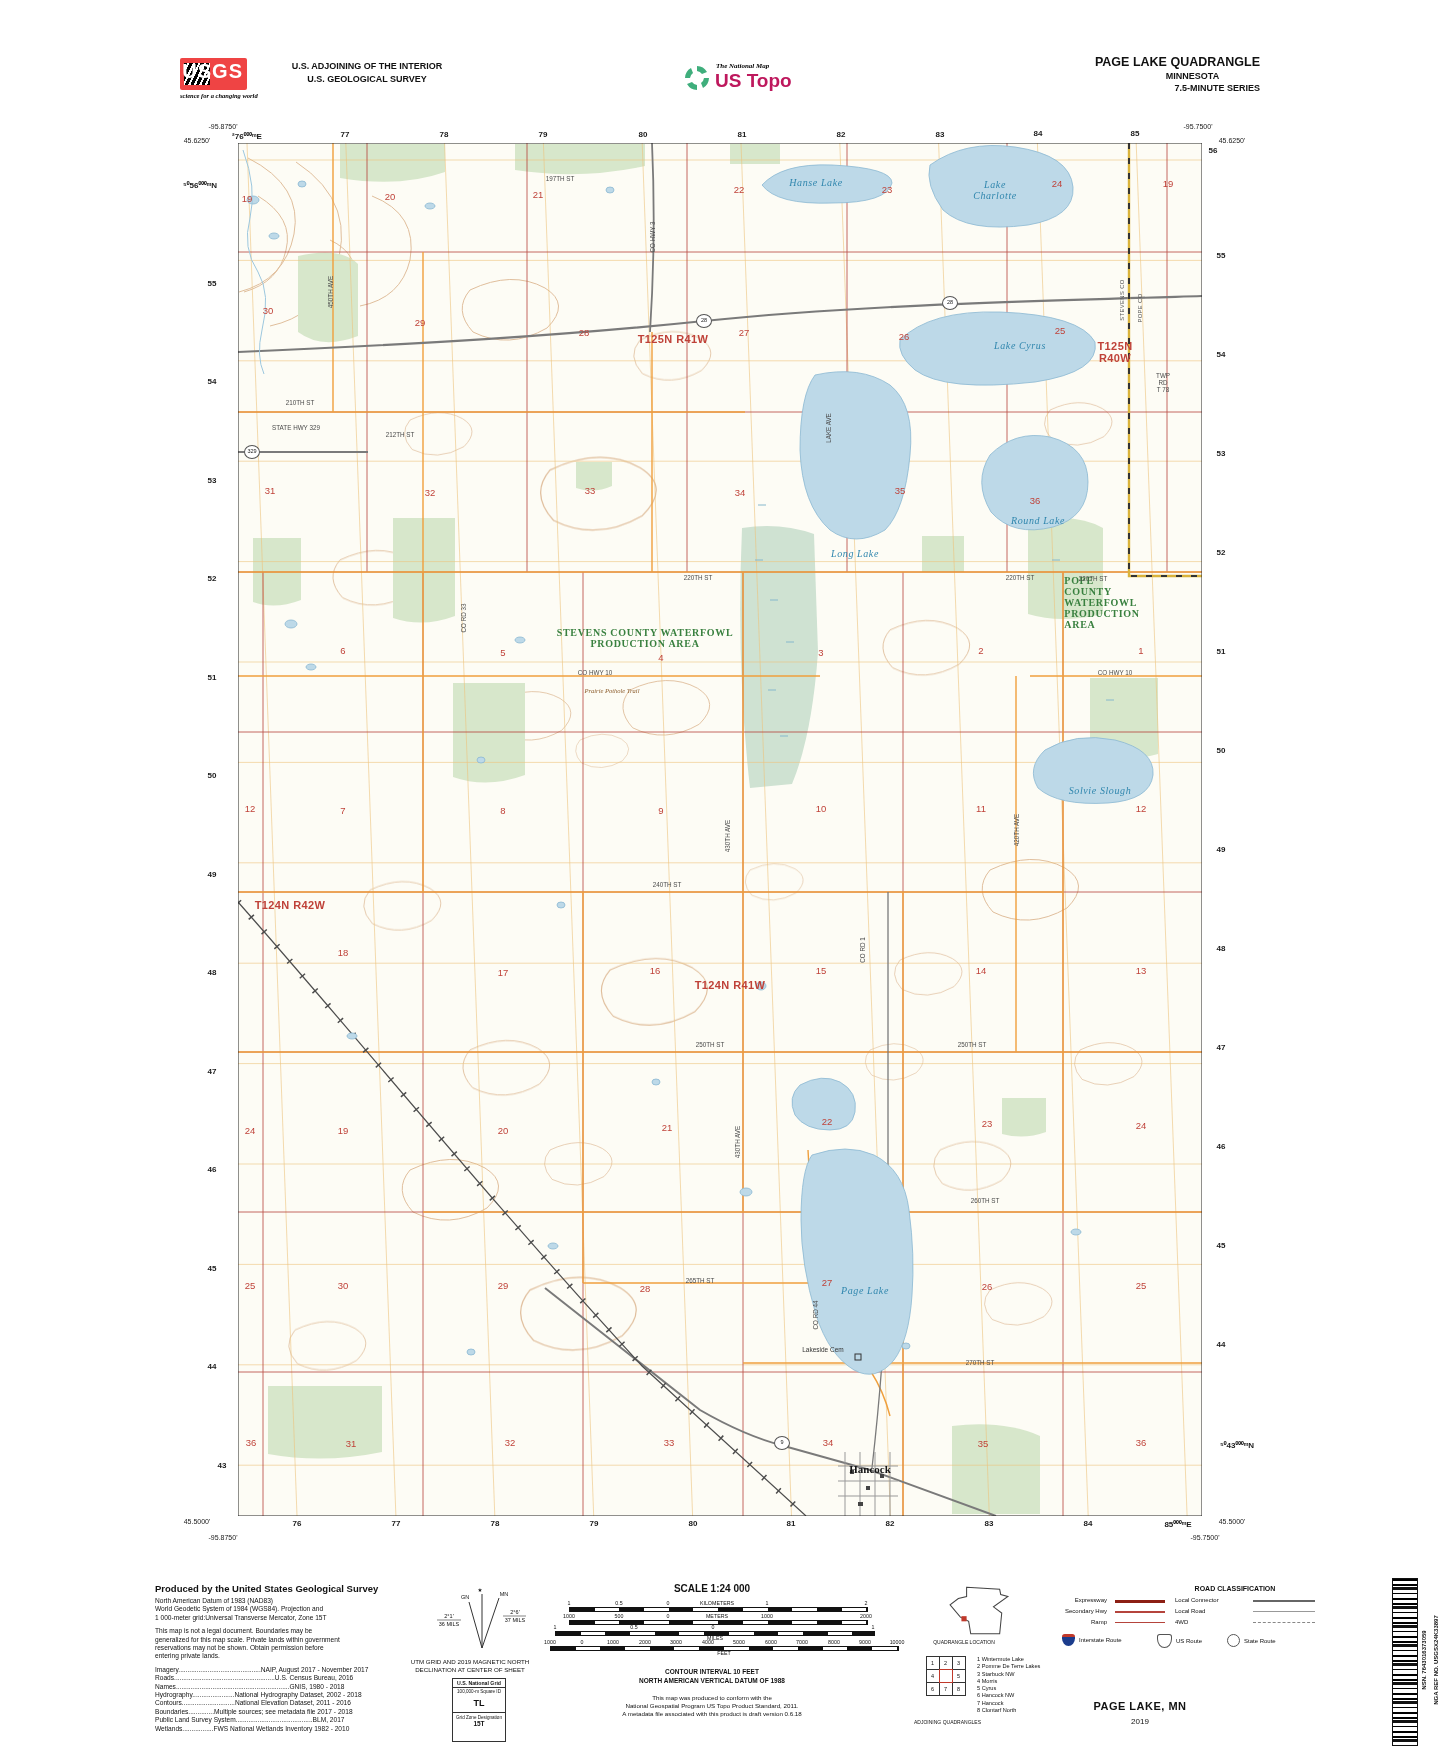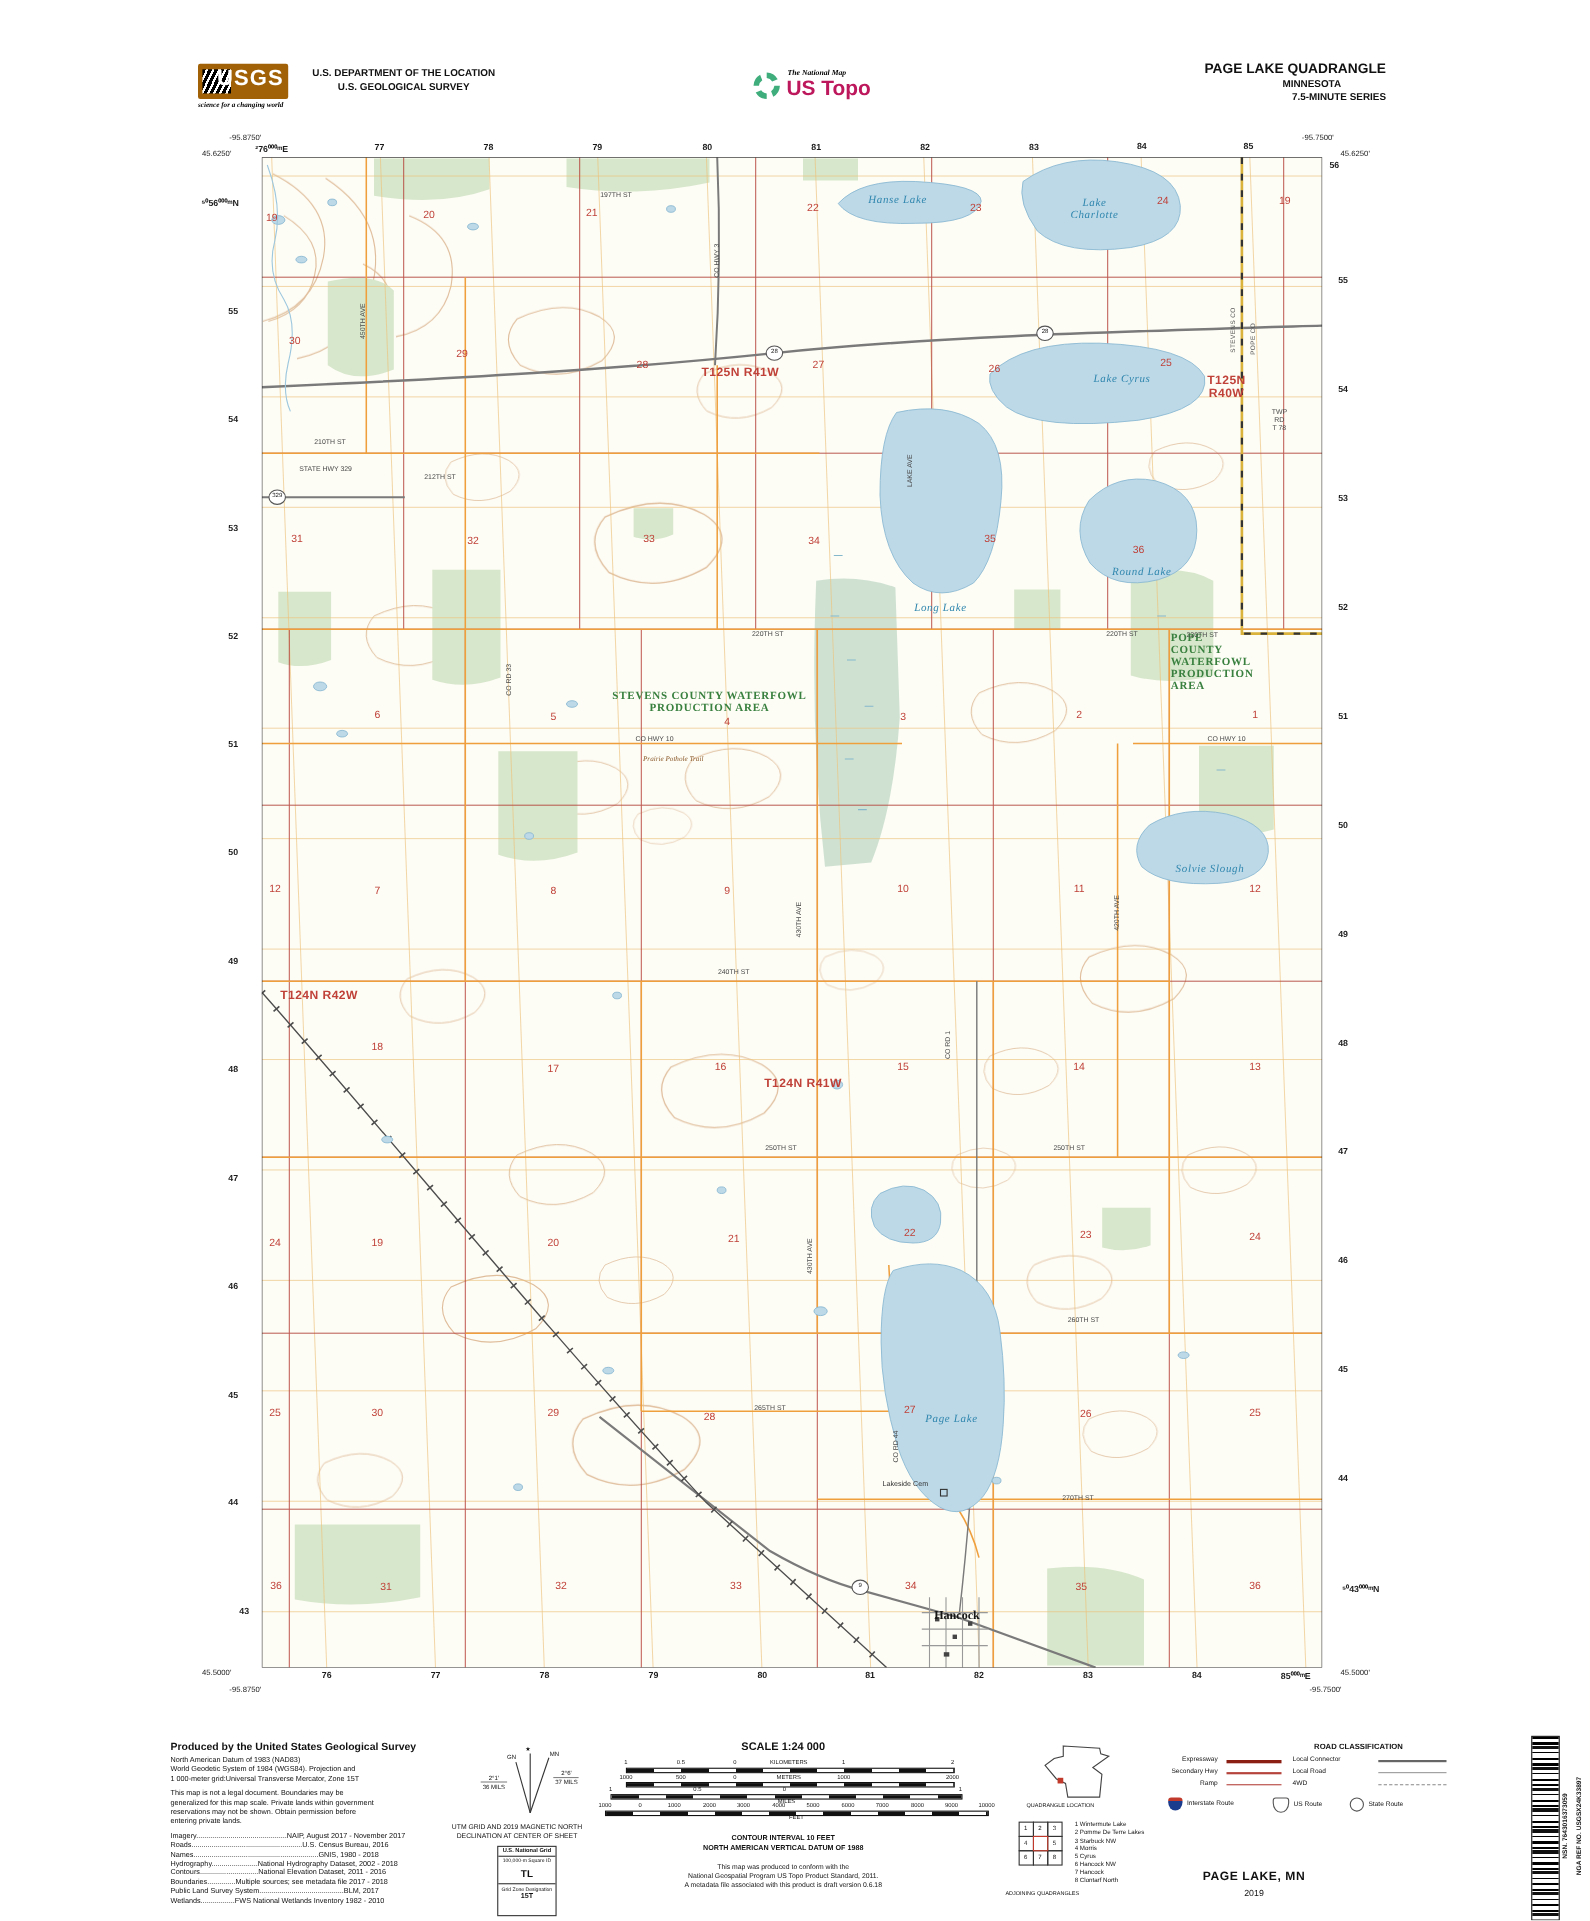--- a/index.html
+++ b/index.html
@@ -1,20 +1,20 @@
 <!DOCTYPE html>
 <html><head>
 <meta charset="utf-8">
 <title>Page Lake Quadrangle US Topo</title>
 <style>
   html,body{margin:0;padding:0;background:#fff}
   .sheet{position:relative;width:1445px;height:1746px;background:#fff;overflow:hidden;
          font-family:"Liberation Sans",sans-serif;color:#111}
   
-  .usgs-box{position:absolute;left:180px;top:58px;width:82px;height:32px;background:#a16207;border-radius:2px}
+  .usgs-box{position:absolute;left:180px;top:58px;width:67px;height:32px;background:#ef4444;border-radius:2px}
   .usgs-box .waves{position:absolute;left:4px;top:5px;width:26px;height:22px;
      background:repeating-linear-gradient(115deg,#000 0 3px,#fff 3px 5px)}
   .usgs-box .usgs-word{position:absolute;right:4px;top:2px;font:700 20px "Liberation Sans",sans-serif;color:#fff;letter-spacing:1px}
   .usgs-tagline{position:absolute;left:180px;top:92px;width:120px;font:italic 700 6.5px "Liberation Serif",serif;color:#000}
   .dept{position:absolute;left:262px;top:60px;width:210px;text-align:center;font:700 9px "Liberation Sans",sans-serif;line-height:13px}
   .ustopo{position:absolute;left:683px;top:60px;width:140px}
   .ustopo-icon{position:absolute;left:0;top:4px;width:28px;height:28px}
   .ustopo-nm{position:absolute;left:33px;top:2px;font:italic 700 7px "Liberation Serif",serif;color:#000}
   .ustopo-word{position:absolute;left:32px;top:10px;font:700 19px "Liberation Sans",sans-serif;color:#be185d}
   .quad-title{position:absolute;left:1010px;top:55px;width:250px;text-align:right}
@@ -100,21 +100,21 @@
 <body>
 
 <div class="sheet">
 
   <div class="usgs-box">
     <span class="waves"></span>
     <span class="usgs-word">USGS</span>
   </div>
   <div class="usgs-tagline">science for a changing world</div>
   <div class="dept">
-    <div>U.S. DEPARTMENT OF THE LOCATION</div>
+    <div>U.S. ADJOINING OF THE INTERIOR</div>
     <div>U.S. GEOLOGICAL SURVEY</div>
   </div>
   <div class="ustopo">
     <svg class="ustopo-icon" viewBox="0 0 28 28">
       <g fill="#3fae7c">
         <path d="M14 2a12 12 0 0 1 10 6l-5 2a7 7 0 0 0-5-3z"></path>
         <path d="M26 14a12 12 0 0 1-6 10l-2-5a7 7 0 0 0 3-5z"></path>
         <path d="M14 26a12 12 0 0 1-10-6l5-2a7 7 0 0 0 5 3z"></path>
         <path d="M2 14a12 12 0 0 1 6-10l2 5a7 7 0 0 0-3 5z"></path>
       </g>

